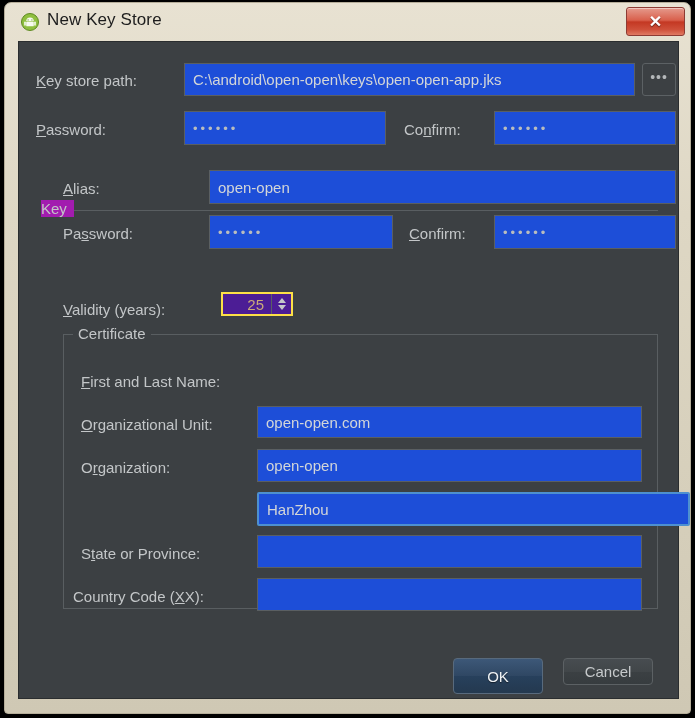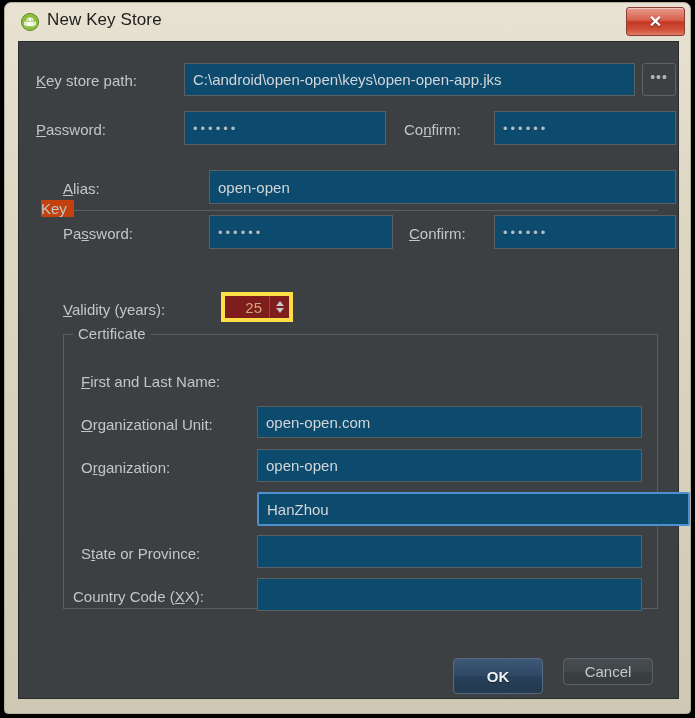--- a/index.html
+++ b/index.html
@@ -93,21 +93,21 @@
     font-size: 15px;
     color: #c3c6c8;
     white-space: nowrap;
     line-height: 20px;
   }
   .lbl u { text-decoration: underline; }
 
   .field {
     position: absolute;
     box-sizing: border-box;
-    background: #0c4a6e;
+    background: #1d4ed8;
     border: 1px solid #5a5f62;
     color: #d3d6d8;
     font-family: "Liberation Sans", sans-serif;
     font-size: 15px;
     padding: 15px 8px;
     line-height: 1;
     display: flex;
     align-items: center;
     outline: none;
   }
@@ -141,21 +141,21 @@
     transform: translateY(-3px);
   }
 
   
   .group-key-label {
     position: absolute;
     left: 22px;
     top: 158px;
     font-size: 15px;
     color: #c3c6c8;
-    background: #c2410c;
+    background: #a21caf;
     padding-right: 7px;
     z-index: 2;
   }
   .group-key-line {
     position: absolute;
     left: 22px;
     top: 168px;
     width: 617px;
     height: 1px;
     background: #595e61;
@@ -181,24 +181,24 @@
     padding: 0 5px;
     z-index: 2;
   }
 
   
   .spinner {
     position: absolute;
     left: 202px;
     top: 289px;
     width: 72px;
-    height: 30px;
-    box-sizing: border-box;
-    border: 4px solid #fde047;
-    background: #7f1d1d;
+    height: 24px;
+    box-sizing: border-box;
+    border: 2px solid #fde047;
+    background: #4c1d95;
     display: flex;
     align-items: stretch;
   }
   .spinner-value {
     flex: 1;
     display: flex;
     align-items: center;
     justify-content: flex-end;
     padding-right: 7px;
     font-size: 15px;
@@ -234,21 +234,21 @@
     cursor: pointer;
   }
   .btn-ok {
     left: 448px;
     top: 655px;
     width: 90px;
     height: 36px;
     background: linear-gradient(to bottom, #3d5878 0%, #2f4763 50%, #27405c 51%, #24394f 100%);
     border: 1px solid #586a7d;
     color: #eef1f4;
-    font-weight: bold;
+    font-weight: normal;
     text-shadow: 0 1px 1px rgba(0,0,0,0.5);
   }
   .btn-cancel {
     left: 558px;
     top: 655px;
     width: 90px;
     height: 27px;
     background: linear-gradient(to bottom, #474c50 0%, #414649 50%, #3b4043 51%, #373c3f 100%);
     border: 1px solid #5c6164;
     color: #c6c9cb;

